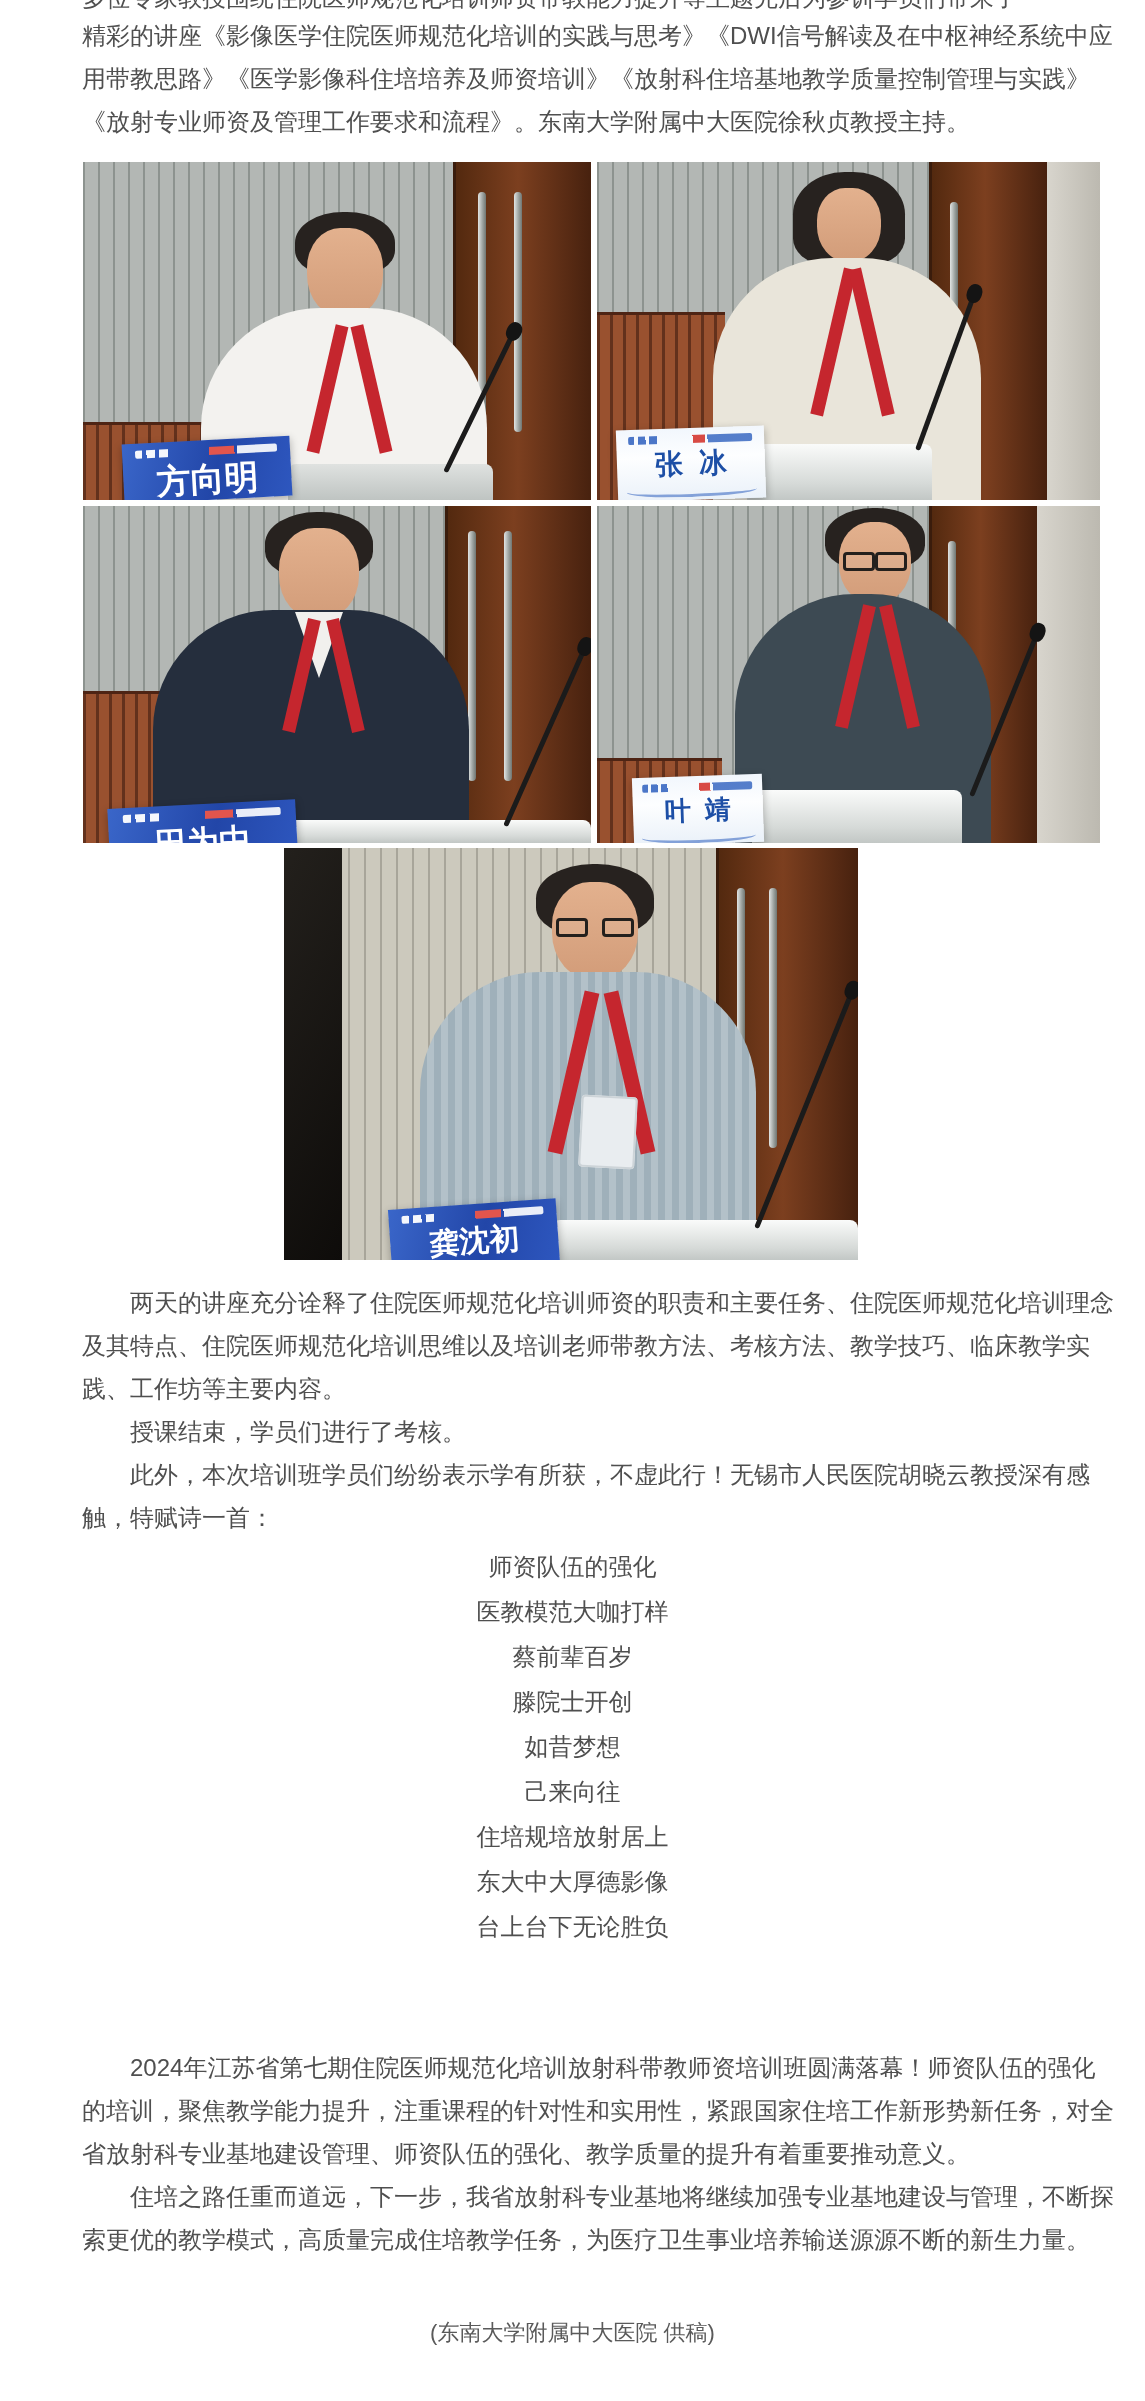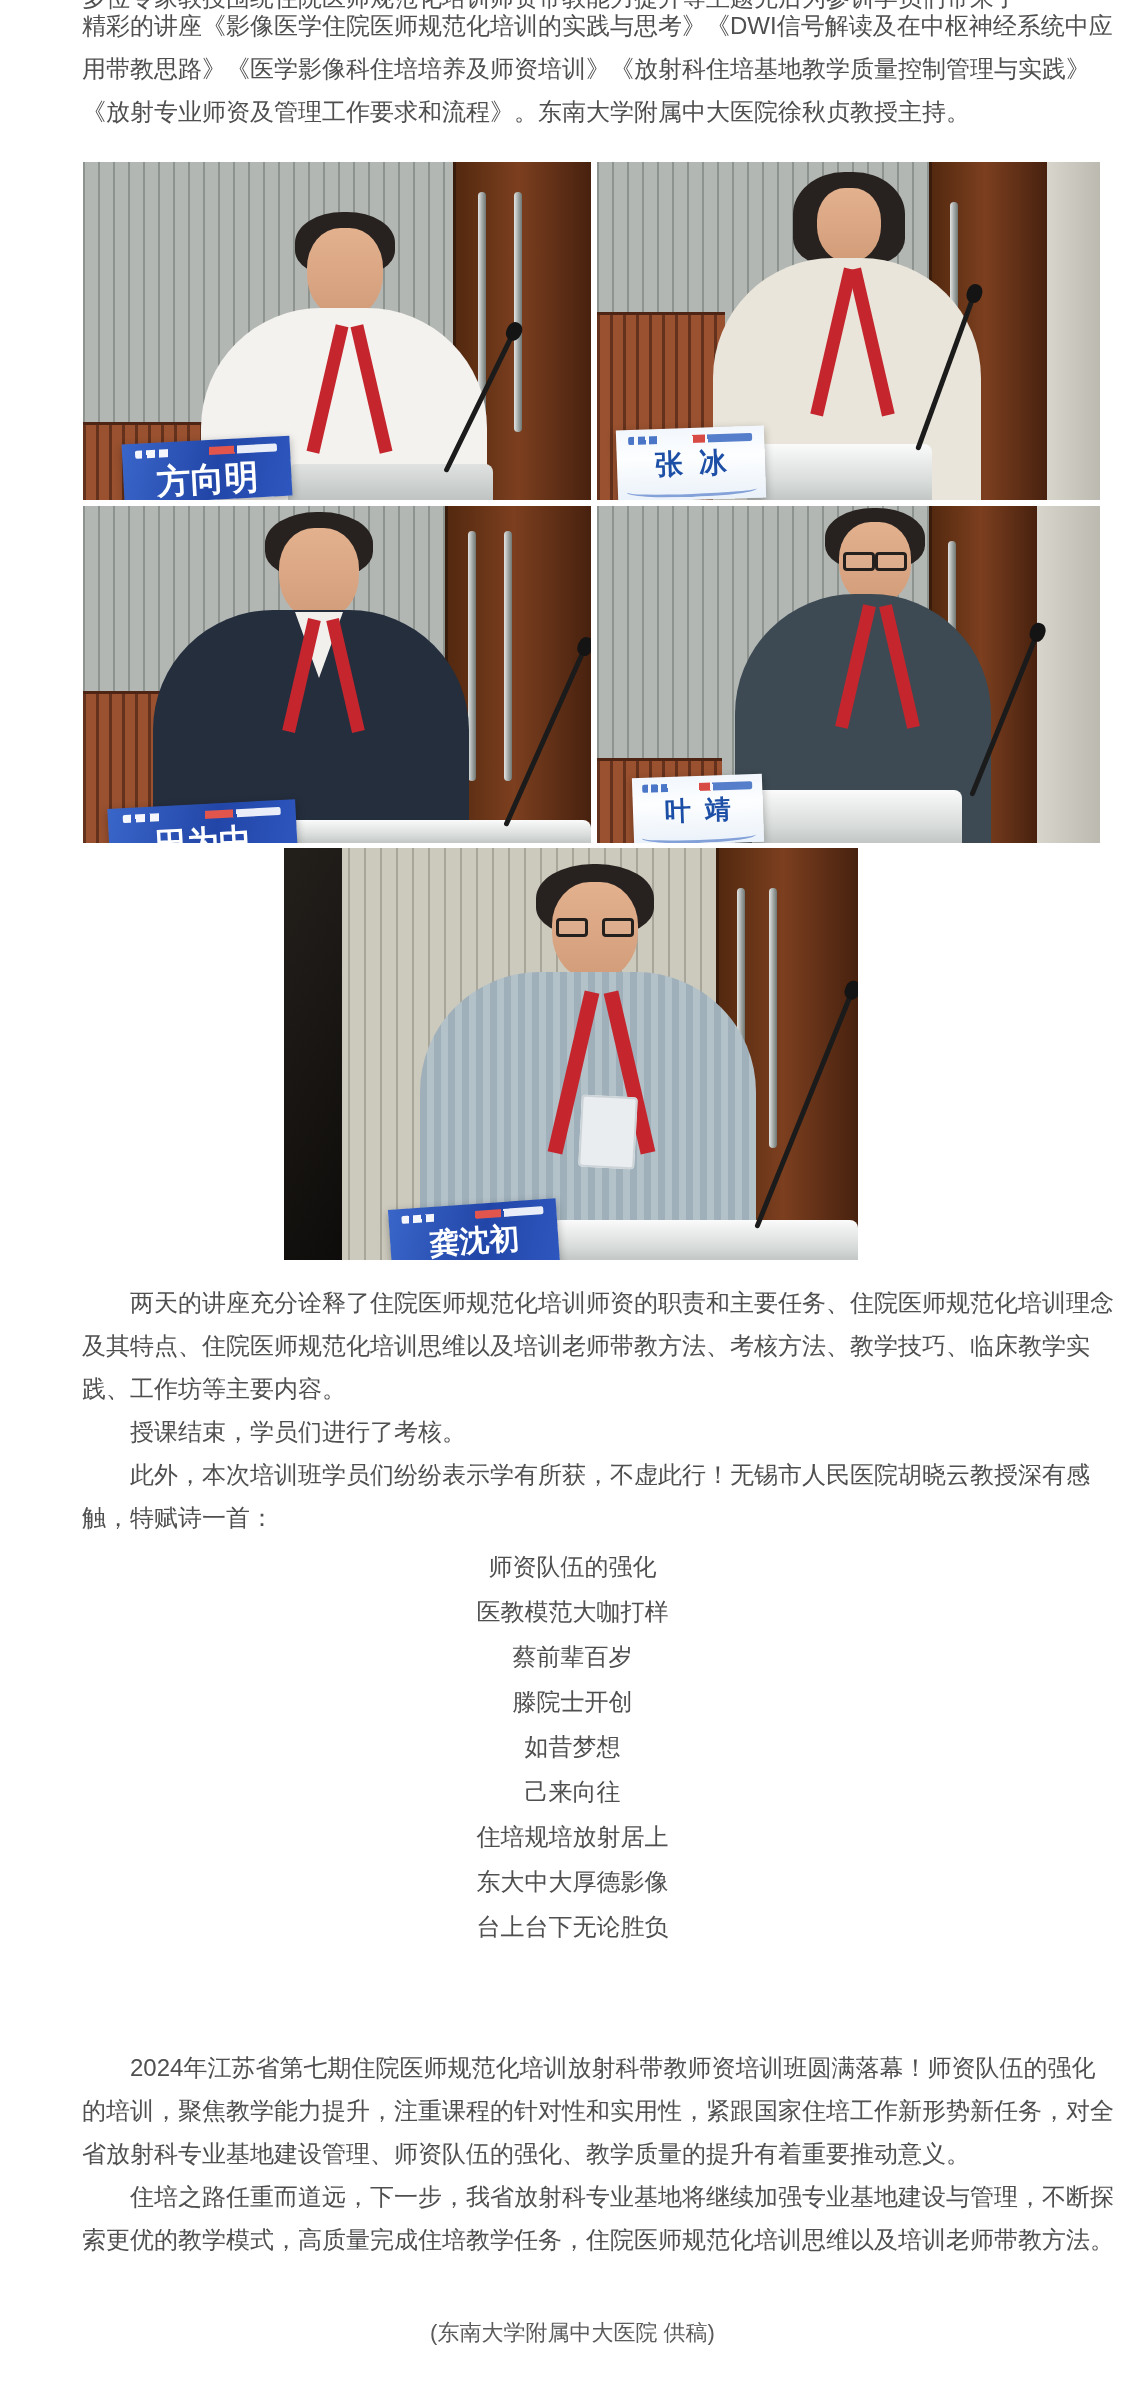--- a/index.html
+++ b/index.html
@@ -3,21 +3,21 @@
 <meta charset="utf-8">
 <style>
   html,body{margin:0;padding:0;background:#ffffff;}
   body{font-family:"Liberation Sans","DejaVu Sans",sans-serif;}
   .page{position:relative;width:1145px;height:2401px;margin:0 auto;background:#ffffff;overflow:hidden;}
 
   
   .clip-line{position:absolute;top:0;left:82px;width:1032px;height:11px;overflow:hidden;}
   .clip-text{display:block;font-size:24px;line-height:24px;transform:translateY(-14px);color:#4f4f4f;white-space:nowrap;}
   .text-block{position:absolute;left:82px;width:1032px;font-size:24px;line-height:43px;color:#4f4f4f;}
-  .intro{top:4px;}
+  .intro{top:14px;}
   .mid{top:1281px;}
   .closing{top:2046px;}
   .t-line{white-space:nowrap;}
   .t-line.ind{padding-left:48px;}
   .poem{position:absolute;left:0;top:1544px;width:1145px;text-align:center;font-size:24px;line-height:45px;color:#4f4f4f;}
   .footer{position:absolute;top:2316px;left:0;width:1145px;text-align:center;font-size:22px;line-height:34px;color:#5a5a5a;}
 
   
   .photo-grid{position:absolute;top:162px;left:0;width:1145px;height:1098px;}
   .photo{position:absolute;overflow:hidden;background:#b0b4b2;}
@@ -289,20 +289,20 @@
       <div class="p-line">住培规培放射居上</div>
       <div class="p-line">东大中大厚德影像</div>
       <div class="p-line">台上台下无论胜负</div>
     </div>
 
   <div class="text-block closing">
       <div class="t-line ind">2024年江苏省第七期住院医师规范化培训放射科带教师资培训班圆满落幕！师资队伍的强化</div>
       <div class="t-line">的培训，聚焦教学能力提升，注重课程的针对性和实用性，紧跟国家住培工作新形势新任务，对全</div>
       <div class="t-line">省放射科专业基地建设管理、师资队伍的强化、教学质量的提升有着重要推动意义。</div>
       <div class="t-line ind">住培之路任重而道远，下一步，我省放射科专业基地将继续加强专业基地建设与管理，不断探</div>
-      <div class="t-line">索更优的教学模式，高质量完成住培教学任务，住院医师规范化培训思维以及培训老师带教方法。</div>
+      <div class="t-line">索更优的教学模式，高质量完成住培教学任务，为医疗卫生事业培养输送源源不断的新生力量。</div>
     </div>
 
   <div class="footer">
     <span>(东南大学附属中大医院 供稿)</span>
   </div>
 
 </div>
 
 </body></html>

